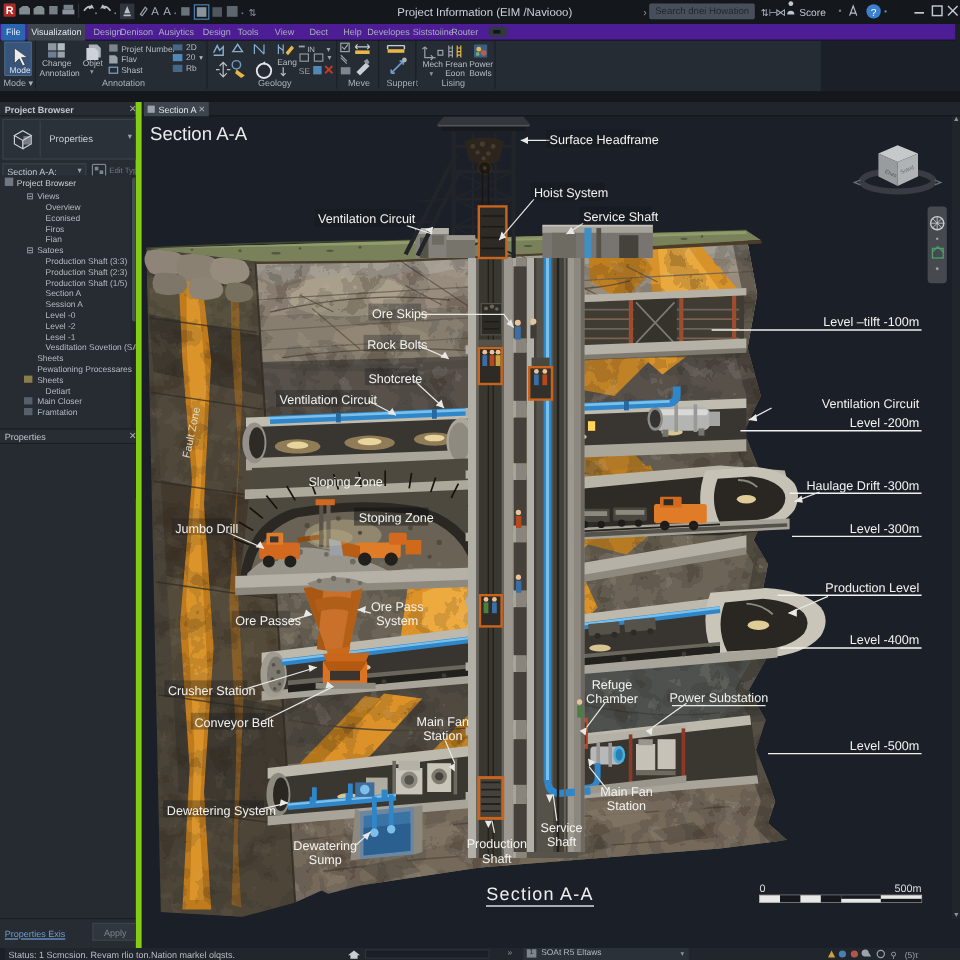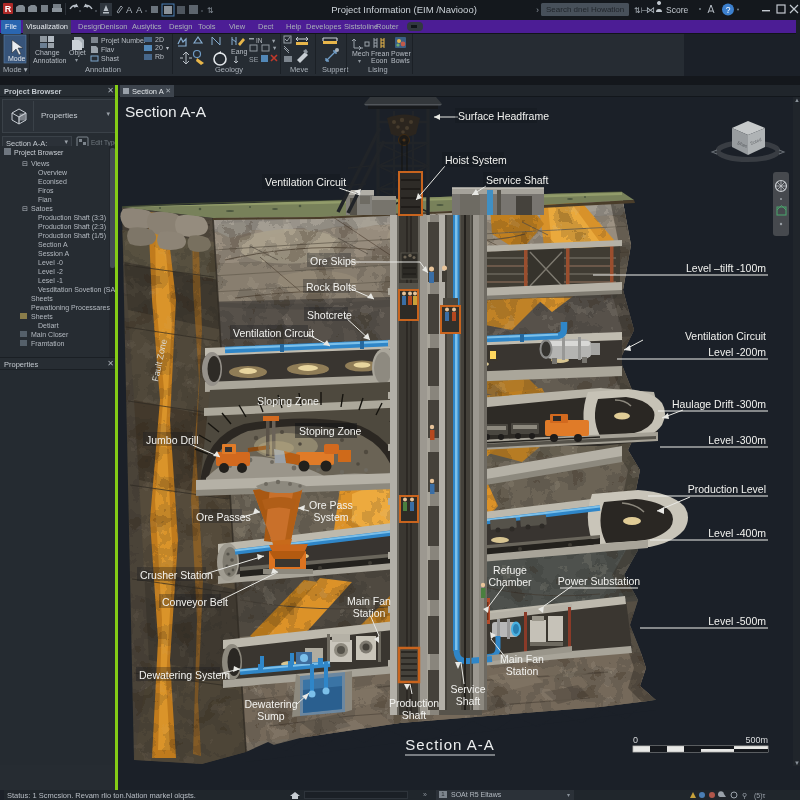--- a/index.html
+++ b/index.html
@@ -4,21 +4,21 @@
 <style>
 * { margin:0; padding:0; box-sizing:border-box; }
 html,body { width:800px; height:800px; overflow:hidden; background:#1b2028; font-family:"Liberation Sans",sans-serif; }
 .abs { position:absolute; }
 #app { position:relative; width:800px; height:800px; }
 
 #titlebar { position:absolute; left:0; top:0; width:800px; height:20px; background:#14181d; }
 #tabrow { position:absolute; left:0; top:20px; width:796px; height:14px; background:#4c1d95; border-bottom:1px solid #11141a;}
 #ribbon { position:absolute; left:0; top:34px; width:684px; height:42px; background:#262c33; }
 #gapstrip { position:absolute; left:0; top:76px; width:800px; height:9px; background:#14171c; }
-#leftpanel { position:absolute; left:0; top:85px; width:118px; height:705px; background:#262c32; border-right:3px solid #84cc16; overflow:hidden; }
+#leftpanel { position:absolute; left:0; top:85px; width:118px; height:705px; background:#262c32; border-right:5px solid #84cc16; overflow:hidden; }
 #canvasarea { position:absolute; left:119px; top:85px; width:681px; height:705px; background:#1b2028; }
 #statusbar { position:absolute; left:4px; top:790px; width:800px; height:10px; background:#20262c;padding-left:44px; }
 .tab { position:absolute; top:0; height:14px; font-size:7.5px; color:#aab0b8; line-height:14px; }
 </style>
 </head>
 <body>
 <div id="app">
 
 <div id="titlebar">
  <svg class="abs" style="left:0;top:0" width="800" height="20" viewBox="0 0 800 20">
@@ -262,20 +262,24 @@
           <text x="31" y="191">Main Closer</text>
    <rect x="20" y="194" width="7" height="6" fill="#55606a"></rect>
           <text x="31" y="200">Framtation</text>
   </g>
  </svg>
  <div class="abs" style="left:0;top:272px;width:118px;height:13px;border-top:1px solid #1a1f24;border-bottom:1px solid #1a1f24;background:#272d33;">
   <span style="position:absolute;left:4px;top:2px;font-size:7.5px;color:#c2c8ce;">Properties</span>
   <span style="position:absolute;right:4px;top:1px;font-size:8px;color:#aab1b8;">✕</span>
  </div>
  <div class="abs" style="left:0;top:285px;width:118px;height:395px;background:#252b31;"></div>
+ <div class="abs" style="left:0;top:680px;width:118px;height:25px;background:#262c32;border-top:1px solid #1a1f24;">
+  <span style="position:absolute;left:4px;top:8px;font-size:7.5px;color:#6f9fd8;text-decoration:underline;">Properties Exis</span>
+  <span style="position:absolute;right:3px;top:3px;width:38px;height:15px;background:#2f363d;border:1px solid #3c434b;font-size:7.5px;color:#7d848c;text-align:center;line-height:15px;">Apply</span>
+ </div>
 </div>
 
 <div class="abs" style="left:119px;top:766px;width:681px;height:11px;background:#1d2127;">
   <span style="position:absolute;left:3px;top:2px;font-size:7px;color:#8a929a;">‹</span>
   <div class="abs" style="left:409px;top:2px;width:34px;height:7px;background:#3f464e;border-radius:2px;"></div>
   <span style="position:absolute;right:8px;top:2px;font-size:7px;color:#8a929a;">›</span>
 </div>
 <div class="abs" style="left:119px;top:777px;width:681px;height:13px;background:#262b31;border-top:1px solid #15191e;">
   <span style="position:absolute;left:8px;top:3px;font-size:7px;color:#b2b9c0;">6.3 1m</span>
   <svg class="abs" style="left:28px;top:1px" width="240" height="11" viewBox="0 0 240 11">

